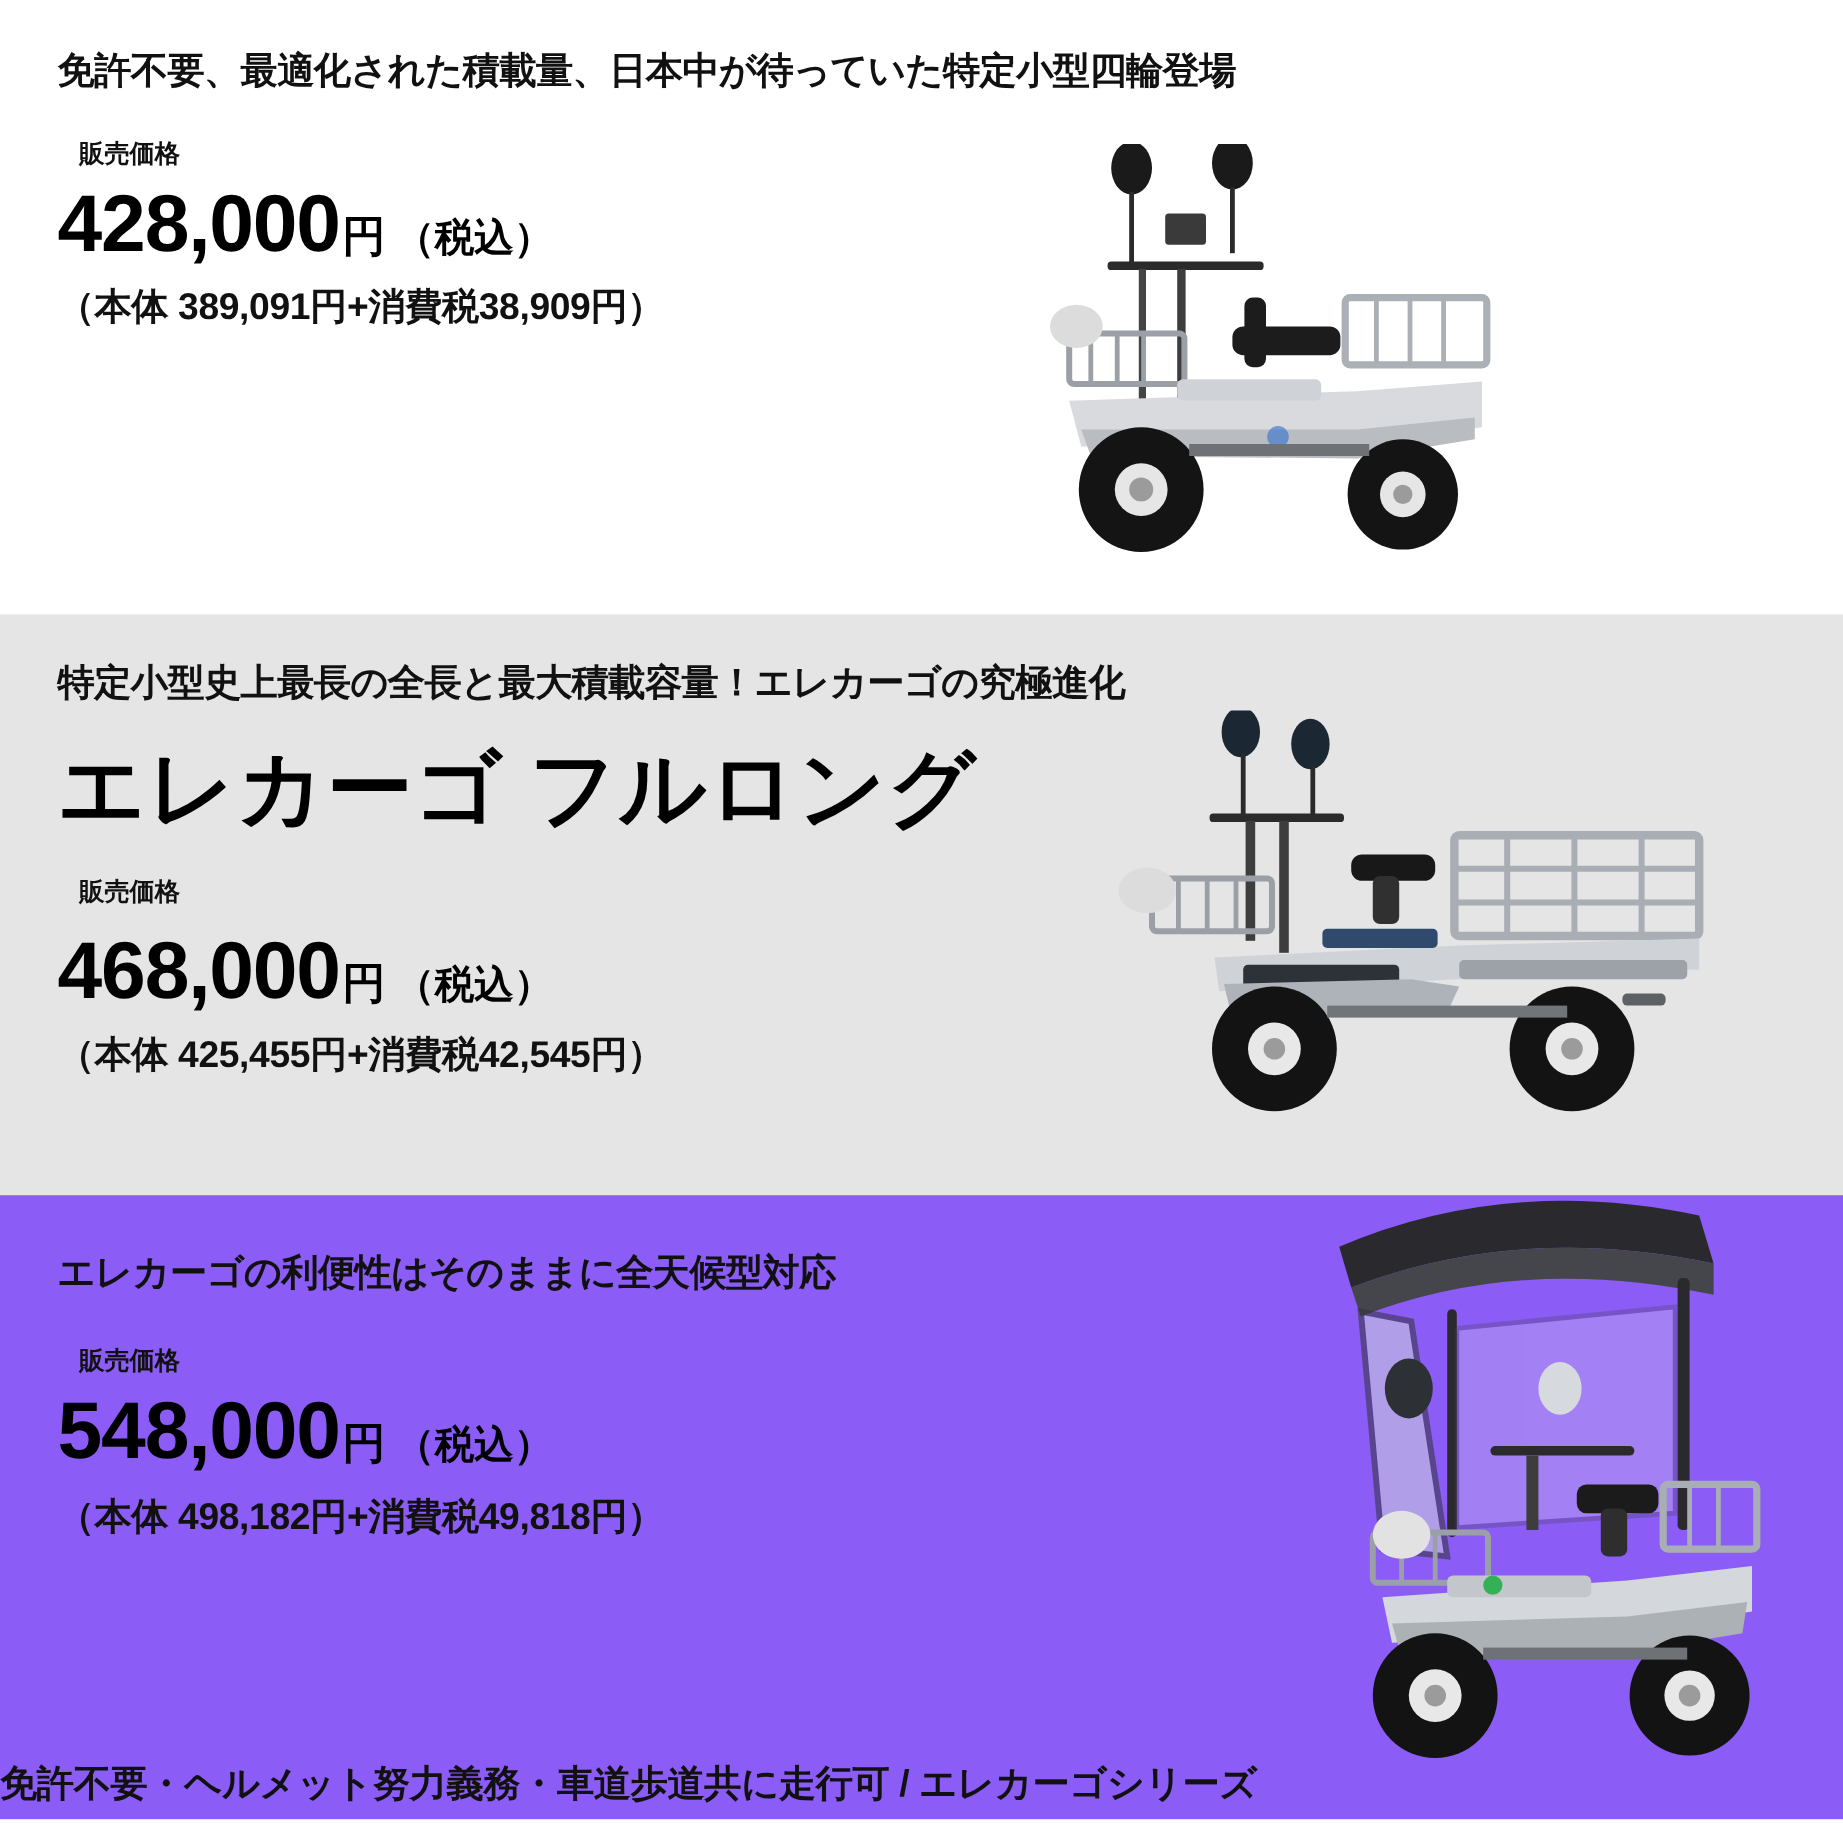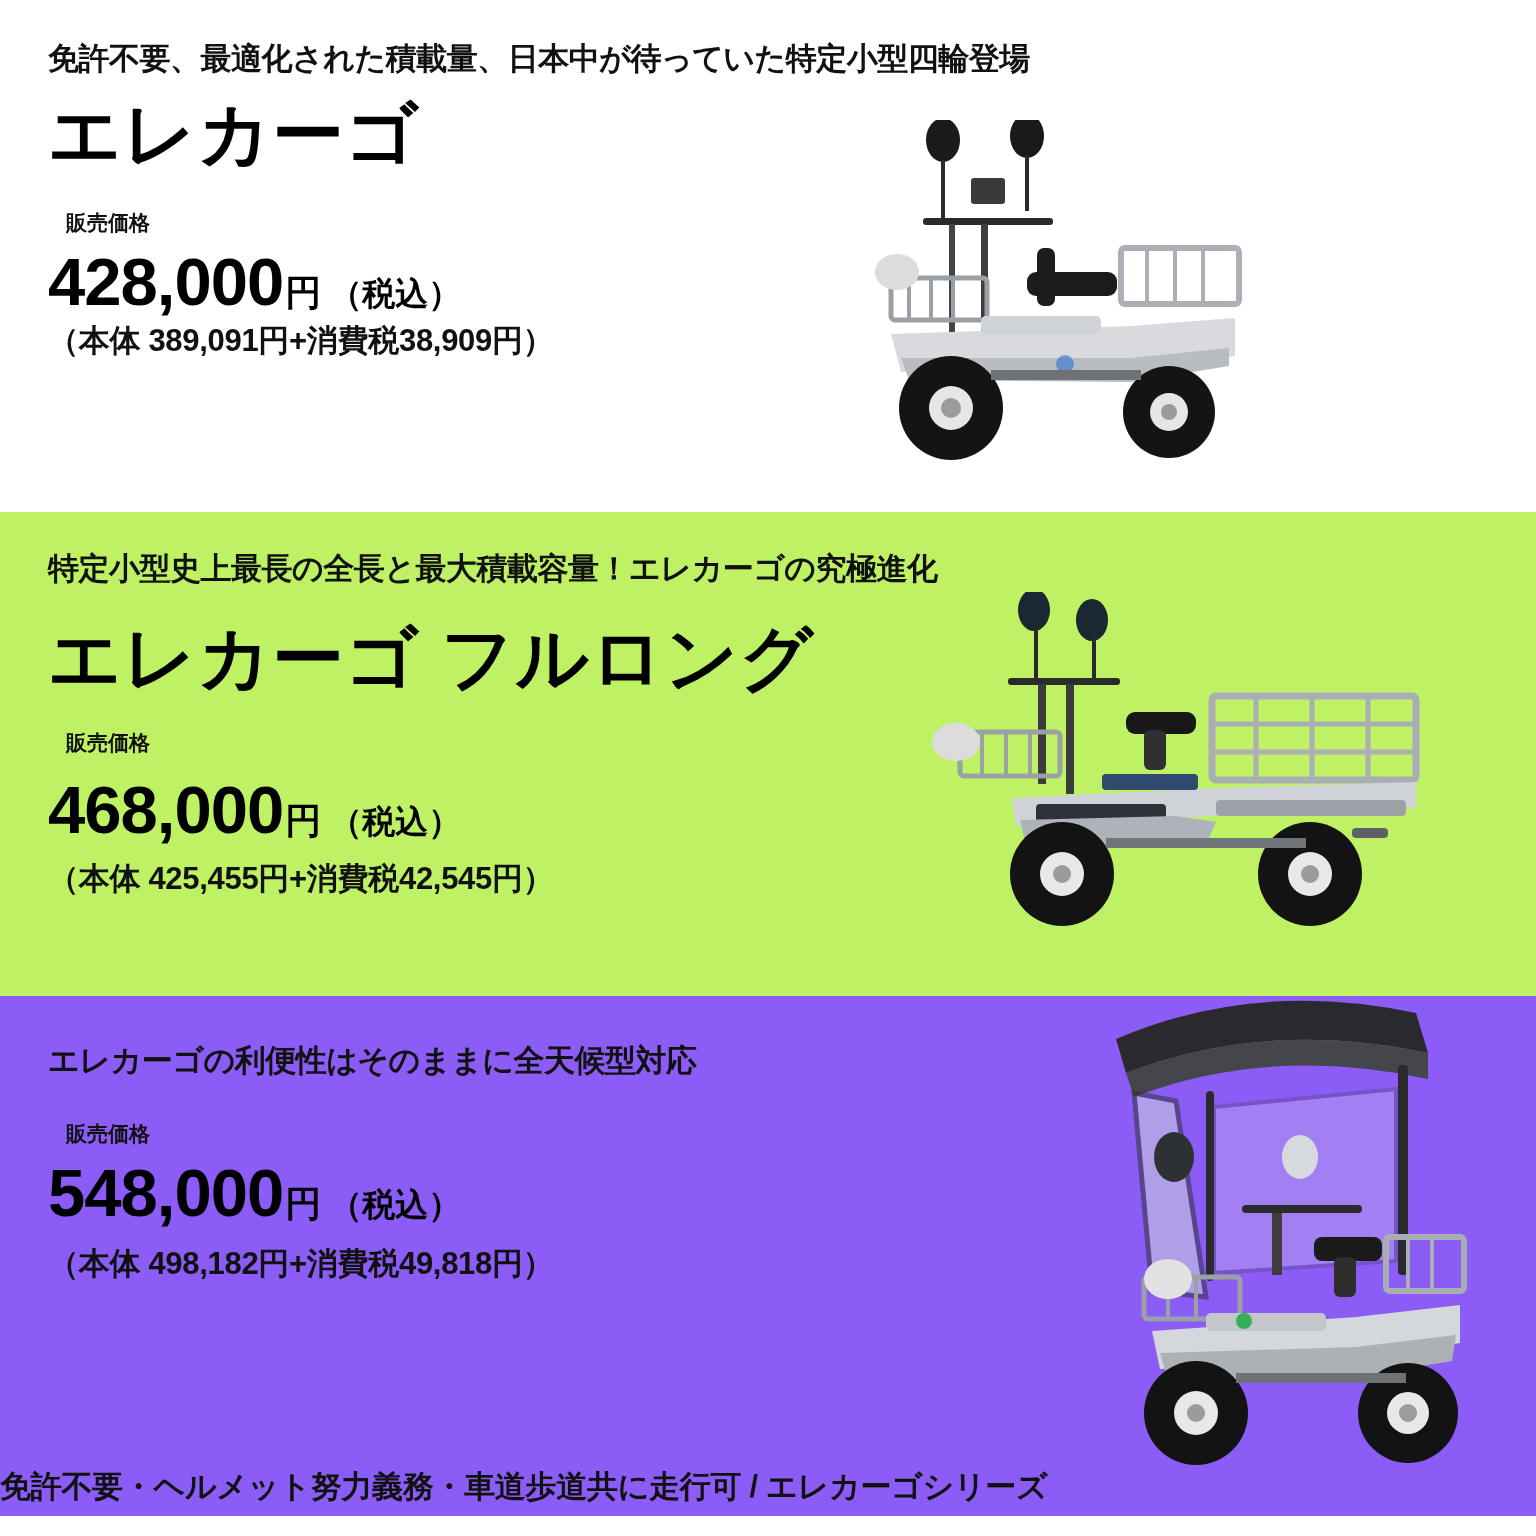--- a/index.html
+++ b/index.html
@@ -24,21 +24,21 @@
     flex-direction: column;
   }
 
   .product-section {
     position: relative;
     box-sizing: border-box;
     overflow: hidden;
   }
 
   .section-1 { height: 519px; background: #ffffff; }
-  .section-2 { height: 490px; background: #bef264; }
+  .section-2 { height: 490px; background: #e5e5e5; }
   .section-3 { height: 527px; background: #8b5cf6; }
 
   .text-block {
     position: absolute;
     left: 0;
     top: 0;
     z-index: 3;
     padding-left: 48px;
     box-sizing: border-box;
   }
@@ -175,28 +175,27 @@
         <circle cx="338" cy="292" r="46" fill="#141414"></circle>
         <circle cx="338" cy="292" r="19" fill="#e6e6e6"></circle>
         <circle cx="338" cy="292" r="8" fill="#9b9b9b"></circle>
 
         <rect x="160" y="250" width="150" height="10" fill="#6e7277"></rect>
       </svg>
     </div>
 
     <div class="text-block" style="top:38px;">
       <div class="tagline">免許不要、最適化された積載量、日本中が待っていた特定小型四輪登場</div>
-      <div class="product-name" style="margin-top:14px;">エレカーゴ</div>
       <div class="price-label" style="margin-top:34px;">販売価格</div>
       <div class="price-row" style="margin-top:6px;">
         <span class="price-main">428,000</span>
         <span class="price-unit">円</span>
         <span class="price-tax">（税込）</span>
       </div>
-      <div class="price-break" style="margin-top:0;">（本体 389,091円+消費税38,909円）</div>
+      <div class="price-break" style="margin-top:10px;">（本体 389,091円+消費税38,909円）</div>
     </div>
   </section>
 
   <section class="product-section section-2">
 
     <div class="vehicle v2">
       <svg viewBox="0 0 520 370" width="520" height="370" aria-hidden="true">
 
         <ellipse cx="118" cy="18" rx="16" ry="21" fill="#1b2733"></ellipse>
         <ellipse cx="176" cy="28" rx="16" ry="21" fill="#1b2733"></ellipse>

